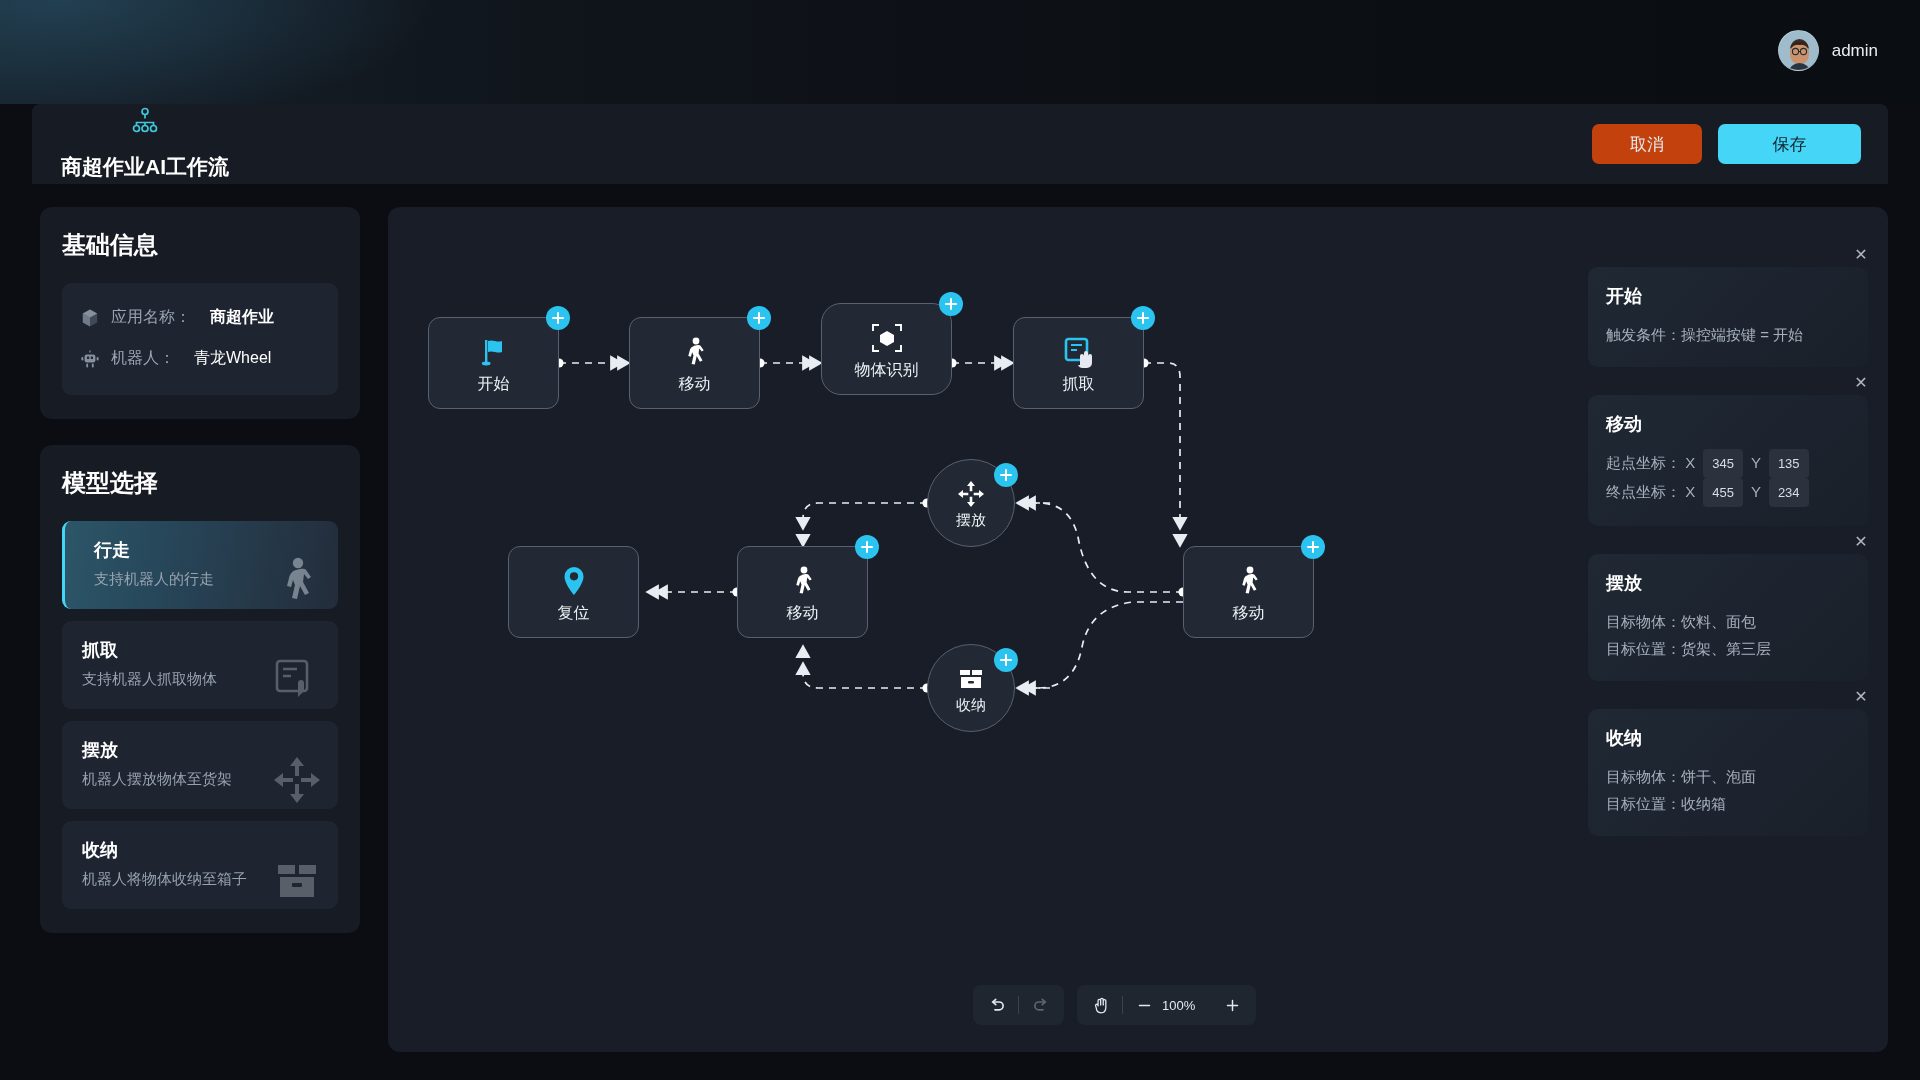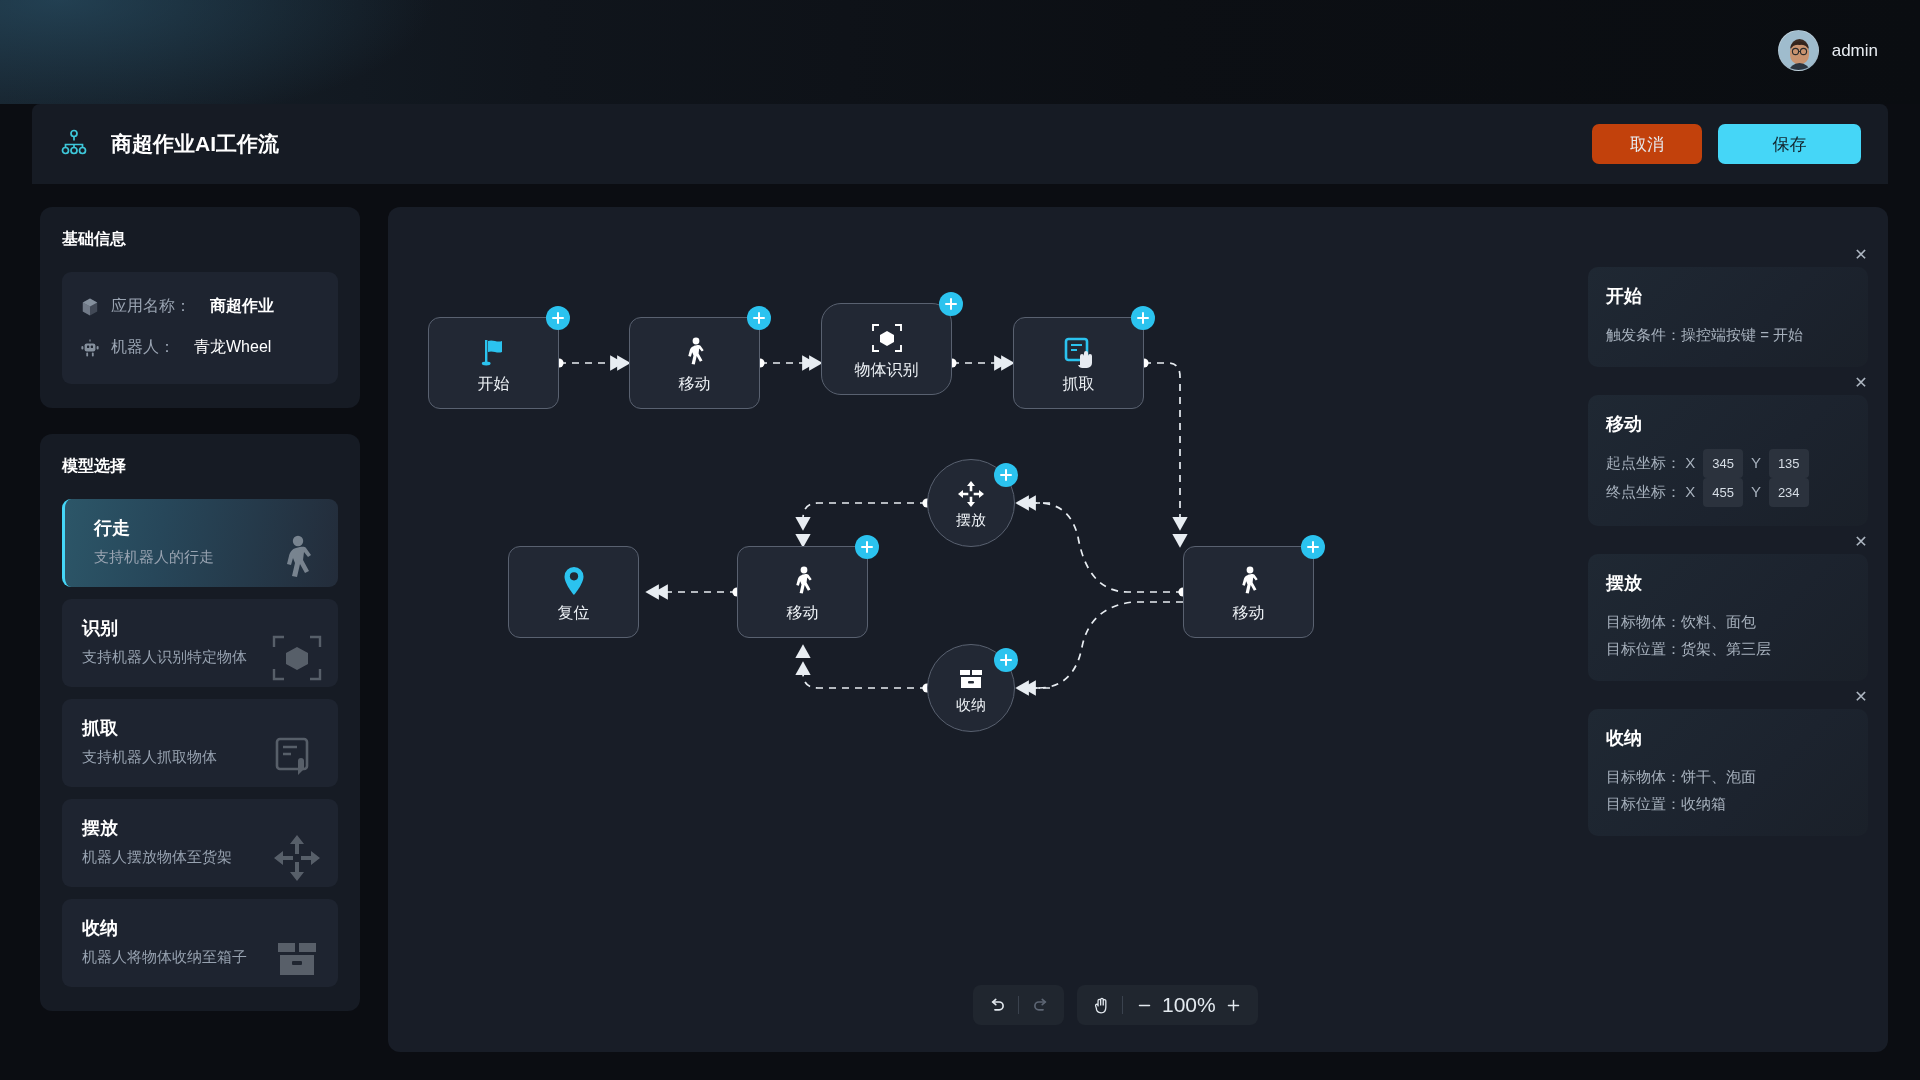--- a/index.html
+++ b/index.html
@@ -31,38 +31,38 @@
     border: 1px solid rgba(255,255,255,.22); position: relative;
   }
   .user-name { font-size: 17px; color: #e8edf2; }
 
   
   .subbar {
     position: absolute; left: 32px; top: 104px; width: 1856px; height: 80px;
     background: #161b24; border-radius: 8px 8px 0 0;
     display: flex; align-items: center;
   }
-  .wf-title { display: flex; align-items: center; gap: 24px; margin-left: 29px; }
+  .wf-title { display: flex; align-items: center; gap: 16px; margin-left: 29px; flex-direction: column; }
   .wf-title-text { font-size: 21px; font-weight: 700; color: #ffffff; }
   .subbar-actions { position: absolute; right: 27px; display: flex; gap: 16px; align-items: center; }
   .btn {
     height: 40px; border-radius: 7px; font-size: 17px; display: flex;
     align-items: center; justify-content: center; cursor: pointer; border: none;
     font-family: "Liberation Sans", sans-serif;
   }
   .btn-cancel { width: 110px; background: #c2410c; color: #e6ebf1; }
   .btn-save   { width: 143px; background: #45d6f7; color: #12232b; font-weight: 500; }
 
   
   .sidebar { position: absolute; left: 40px; top: 207px; width: 320px; }
   .card {
     background: #161b24; border-radius: 12px; padding: 22px 22px 24px 22px;
     margin-bottom: 26px;
   }
-  .card-title { font-size: 16px; font-weight: 700; color: #fff; margin-bottom: 22px; }
+  .card-title { font-size: 24px; font-weight: 700; color: #fff; margin-bottom: 22px; }
   .info-box { background: #1e2430; border-radius: 9px; padding: 14px 18px 16px 18px; }
   .info-row { display: flex; align-items: center; gap: 11px; height: 41px; }
   .info-label { font-size: 16px; color: #9aa4b2; white-space: nowrap; }
   .info-value { font-size: 16px; color: #ffffff; margin-left: 8px; }
   .info-value.bold { font-weight: 700; }
   .ico { width: 20px; height: 20px; flex: 0 0 20px; opacity: .85; }
 
   
   .model-item {
     position: relative; height: 88px; border-radius: 9px; margin-bottom: 12px;
@@ -135,21 +135,21 @@
   .tgroup {
     height: 40px; background: #20262f; border-radius: 8px;
     display: flex; align-items: center; padding: 0 6px;
   }
   .tbtn {
     width: 36px; height: 32px; display: flex; align-items: center; justify-content: center;
     cursor: pointer; border-radius: 5px; color: #e3e9ef;
   }
   .tbtn.dim { color: #5d6674; }
   .tdiv { width: 1px; height: 18px; background: #3a424e; margin: 0 3px; }
-  .zoom-val { font-size: 21px; color: #e3e9ef; min-width: 52px; text-align: center; cursor: default; }
+  .zoom-val { font-size: 13px; color: #e3e9ef; min-width: 52px; cursor: default; }
 </style>
 </head>
 <body>
 
 <div id="root">
 
   <div class="appbar">
     <div class="user">
       <span class="avatar">
         <svg viewBox="0 0 41 41" width="41" height="41">
@@ -228,30 +228,20 @@
         <div class="model-name">行走</div>
         <div class="model-desc">支持机器人的行走</div>
         <span class="model-gfx">
           <svg viewBox="0 0 54 60" fill="#dfe6ee">
               <circle cx="28" cy="10" r="5.2"></circle>
               <path d="M26 17c-4 1-6 4-7 8l-2 8 4 1 2-7 2 5-3 13 5 1 3-13 5 9 4-2-6-11 1-8 4 5 3-2-5-7c-2-2-5-1-10 0z"></path>
             </svg>
         </span>
       </div>
 
-      <div class="model-item">
-        <div class="model-name">识别</div>
-        <div class="model-desc">支持机器人识别特定物体</div>
-        <span class="model-gfx">
-          <svg viewBox="0 0 54 54" fill="none" stroke="#dfe6ee" stroke-width="2.4">
-              <path d="M4 16V6h10M40 6h10v10M50 38v10H40M14 48H4V38"></path>
-              <path d="M27 16l11 6v11l-11 6-11-6V22z" fill="#dfe6ee" stroke="none"></path>
-            </svg>
-        </span>
-      </div>
 
       <div class="model-item">
         <div class="model-name">抓取</div>
         <div class="model-desc">支持机器人抓取物体</div>
         <span class="model-gfx">
           <svg viewBox="0 0 54 54" fill="none" stroke="#dfe6ee" stroke-width="2.6">
               <rect x="7" y="8" width="30" height="30" rx="3"></rect>
               <path d="M13 16h14M13 23h8"></path>
               <path d="M28 44V30a3 3 0 016 0v8" fill="#dfe6ee" stroke="none"></path>
             </svg>

